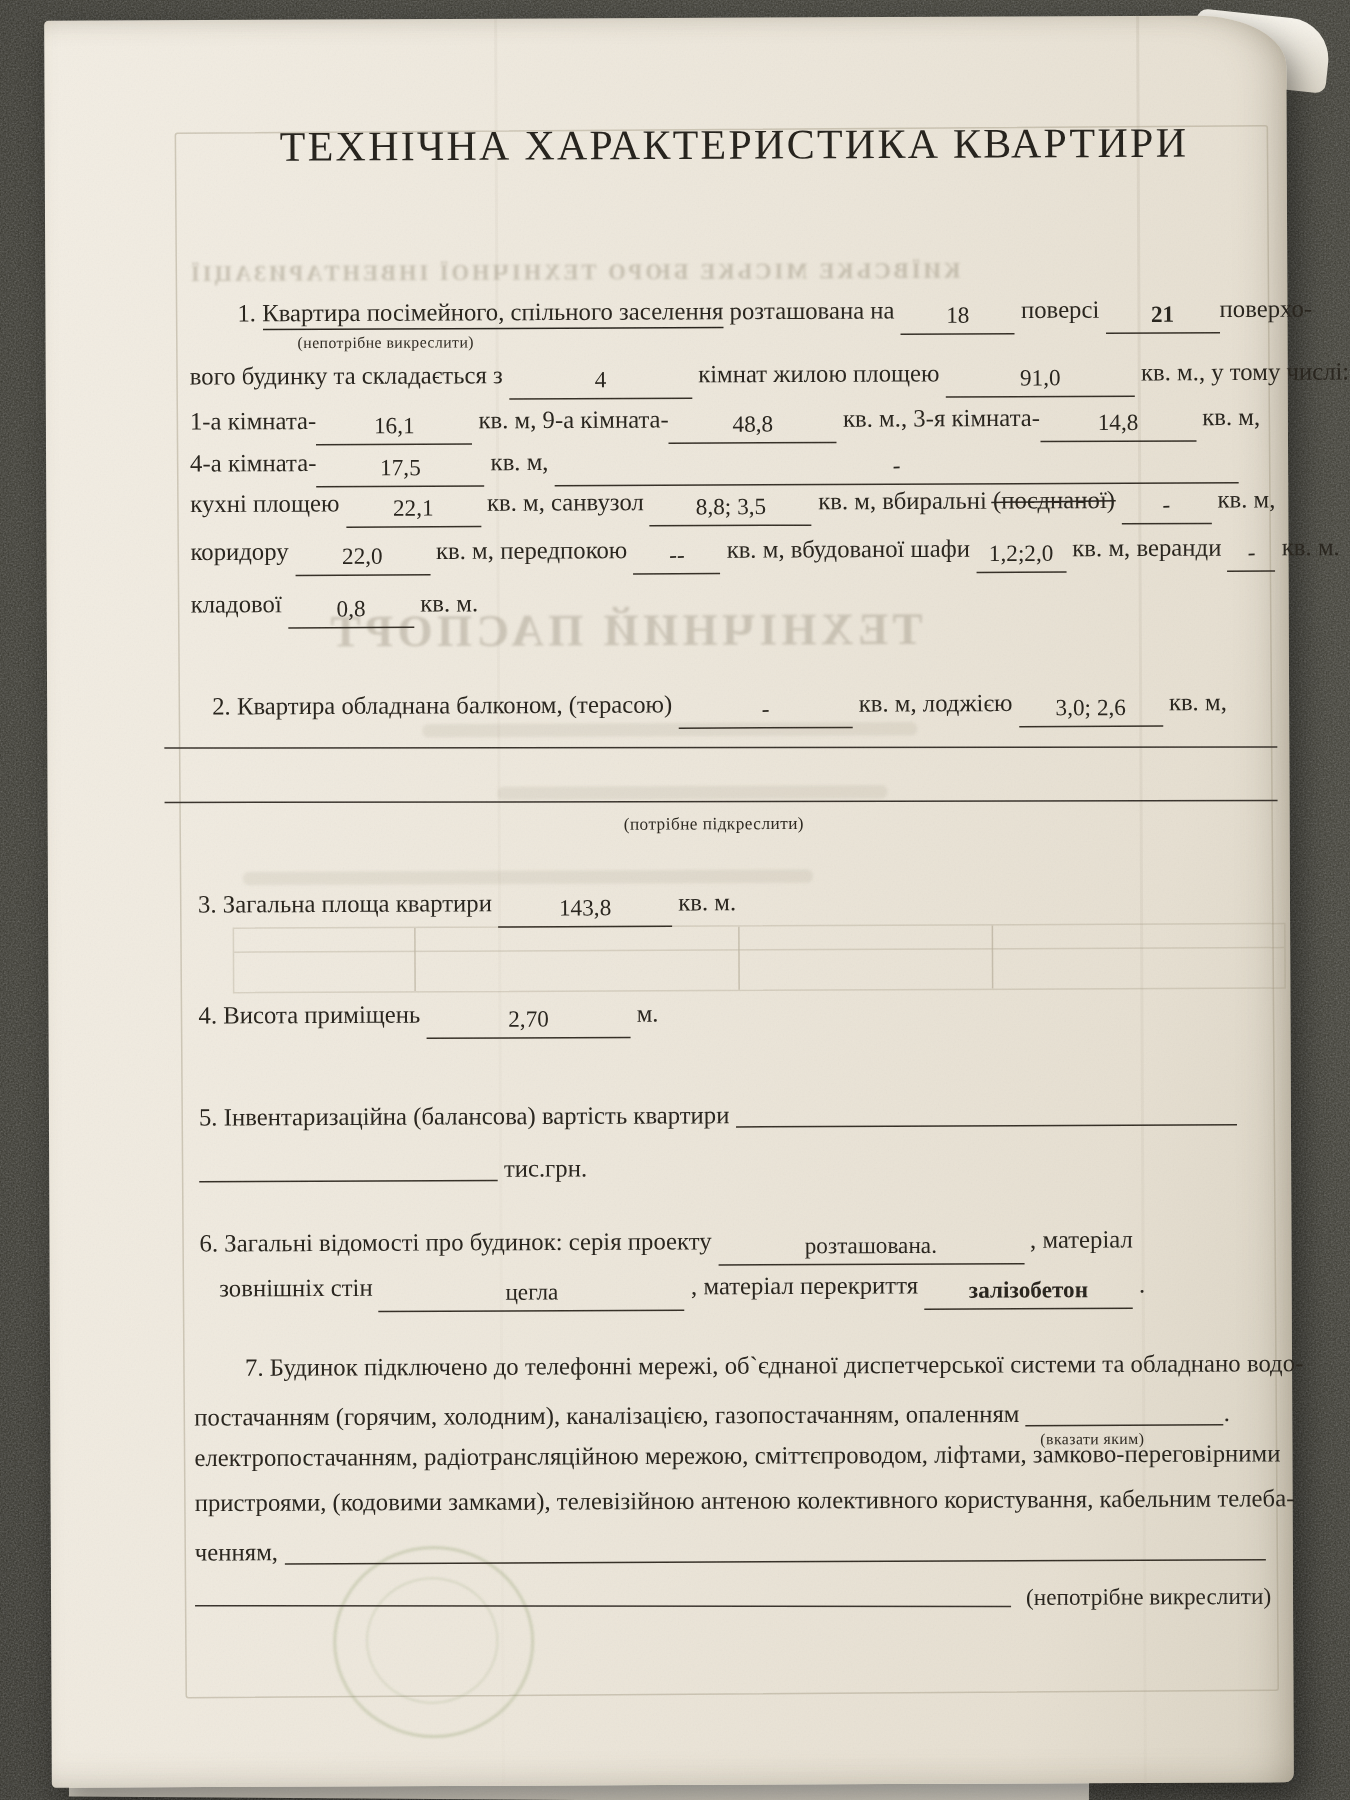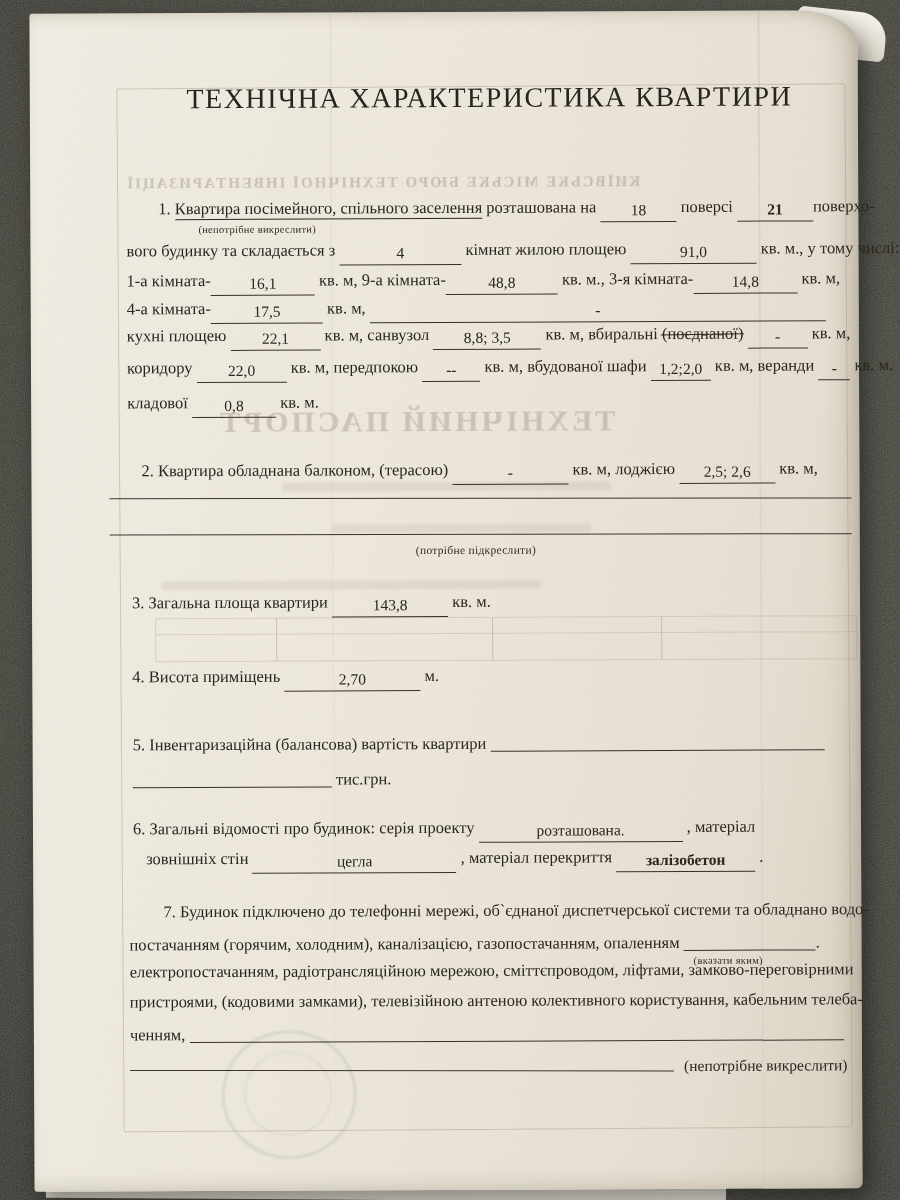--- a/index.html
+++ b/index.html
@@ -90,21 +90,21 @@
 
     <div class="line" style="left:128px;top:186px;"><span class="txt">1. </span><span class="txt ul">Квартира посімейного, спільного заселення</span><span class="txt"> розташована на </span><span class="fill" style="width: 72px;">18</span><span class="txt"> поверсі </span><span class="fill" style="width: 72px; font-weight: bold;">21</span><span class="txt">поверхо-</span></div>
     <span class="sub" style="left:168px;top:211px;">(непотрібне викреслити)</span>
     <div class="line" style="left:96px;top:228px;"><span class="txt">вого будинку та складається з </span><span class="fill" style="width: 118px;">4</span><span class="txt"> кімнат жилою площею </span><span class="fill" style="width: 122px;">91,0</span><span class="txt"> кв. м., у тому числі:</span></div>
     <div class="line" style="left:96px;top:258px;"><span class="txt">1-а кімната-</span><span class="fill" style="width: 100px;">16,1</span><span class="txt"> кв. м,  9-а кімната-</span><span class="fill" style="width: 108px;">48,8</span><span class="txt"> кв. м., 3-я кімната-</span><span class="fill" style="width: 100px;">14,8</span><span class="txt"> кв. м,</span></div>
     <div class="line" style="left:96px;top:286px;"><span class="txt">4-а кімната-</span><span class="fill" style="width: 108px;">17,5</span><span class="txt"> кв. м, </span><span class="fill" style="width: 452px;">-</span></div>
     <div class="line" style="left:96px;top:313px;"><span class="txt">кухні площею </span><span class="fill" style="width: 86px;">22,1</span><span class="txt"> кв. м,   санвузол </span><span class="fill" style="width: 104px;">8,8; 3,5</span><span class="txt"> кв. м,  вбиральні </span><span class="txt strike">(поєднаної)</span><span class="txt"> </span><span class="fill" style="width: 56px;">-</span><span class="txt"> кв. м,</span></div>
     <div class="line" style="left:96px;top:345px;"><span class="txt">коридору </span><span class="fill" style="width: 86px;">22,0</span><span class="txt"> кв. м,  передпокою </span><span class="fill" style="width: 54px;">--</span><span class="txt"> кв. м,  вбудованої шафи </span><span class="fill" style="width: 56px;">1,2;2,0</span><span class="txt"> кв. м,  веранди </span><span class="fill" style="width: 28px;">-</span><span class="txt"> кв. м.</span></div>
     <div class="line" style="left:96px;top:380px;"><span class="txt">кладової </span><span class="fill" style="width: 80px;">0,8</span><span class="txt"> кв. м.</span></div>
 
-    <div class="line" style="left:110px;top:448px;"><span class="txt">2.    Квартира обладнана балконом, (терасою) </span><span class="fill" style="width: 112px;">-</span><span class="txt"> кв. м, лоджією </span><span class="fill" style="width: 92px;">2,5; 2,6</span><span class="txt"> кв. м,</span></div>
+    <div class="line" style="left:110px;top:448px;"><span class="txt">2.    Квартира обладнана балконом, (терасою) </span><span class="fill" style="width: 112px;">-</span><span class="txt"> кв. м, лоджією </span><span class="fill" style="width: 92px;">3,0; 2,6</span><span class="txt"> кв. м,</span></div>
     <div class="rule" style="left:78px;top:486px;width:742px;transform:rotate(.2deg);"></div>
     <div class="rule" style="left:78px;top:522px;width:742px;transform:rotate(.15deg);"></div>
     <span class="sub" style="left:384px;top:532px;font-size:11.5px;">(потрібне підкреслити)</span>
 
     <div class="line" style="left:100px;top:580px;"><span class="txt">3. Загальна площа квартири </span><span class="fill" style="width: 112px;">143,8</span><span class="txt"> кв. м.</span></div>
     <div class="line" style="left:100px;top:654px;"><span class="txt">4. Висота приміщень </span><span class="fill" style="width: 132px;">2,70</span><span class="txt"> м.</span></div>
 
     <div class="line" style="left:100px;top:719px;"><span class="txt">5. Інвентаризаційна (балансова) вартість квартири </span><span class="fill" style="width: 330px;"></span></div>
     <div class="line" style="left:100px;top:754px;"><span class="fill" style="width: 195px;"></span><span class="txt"> тис.грн.</span></div>
 

